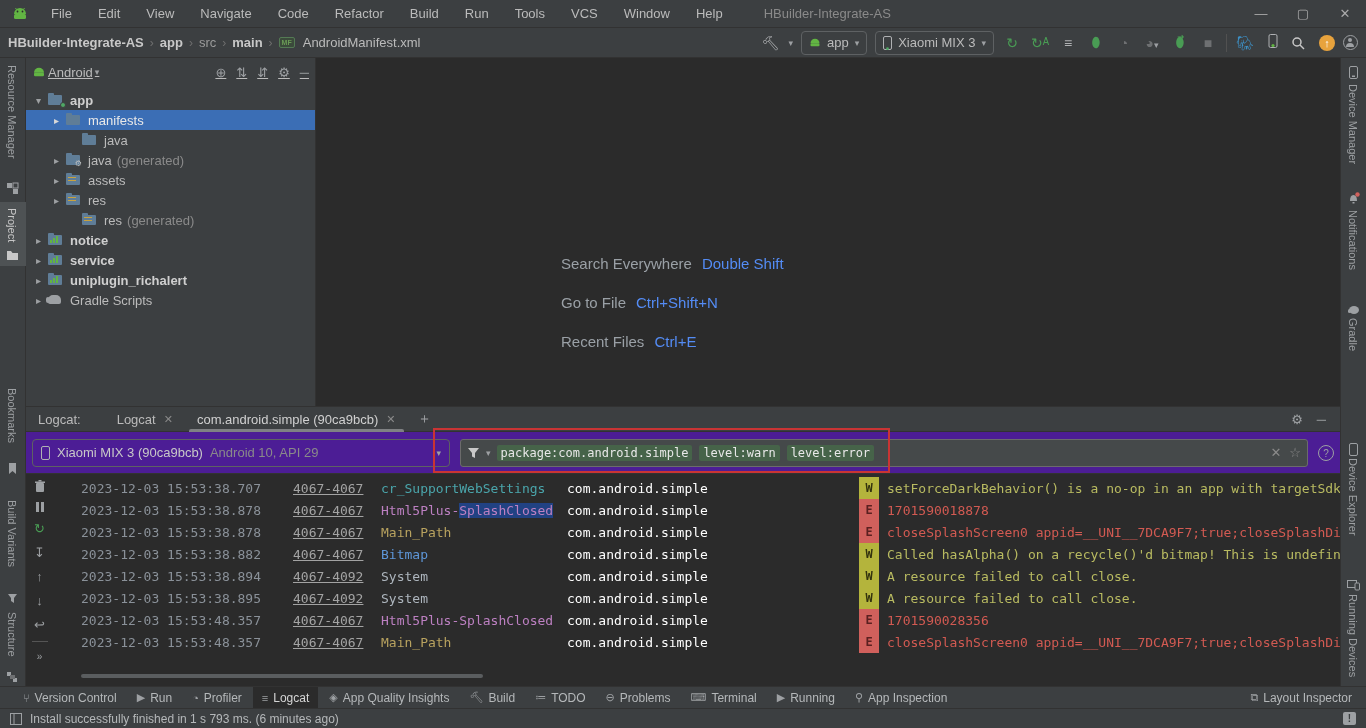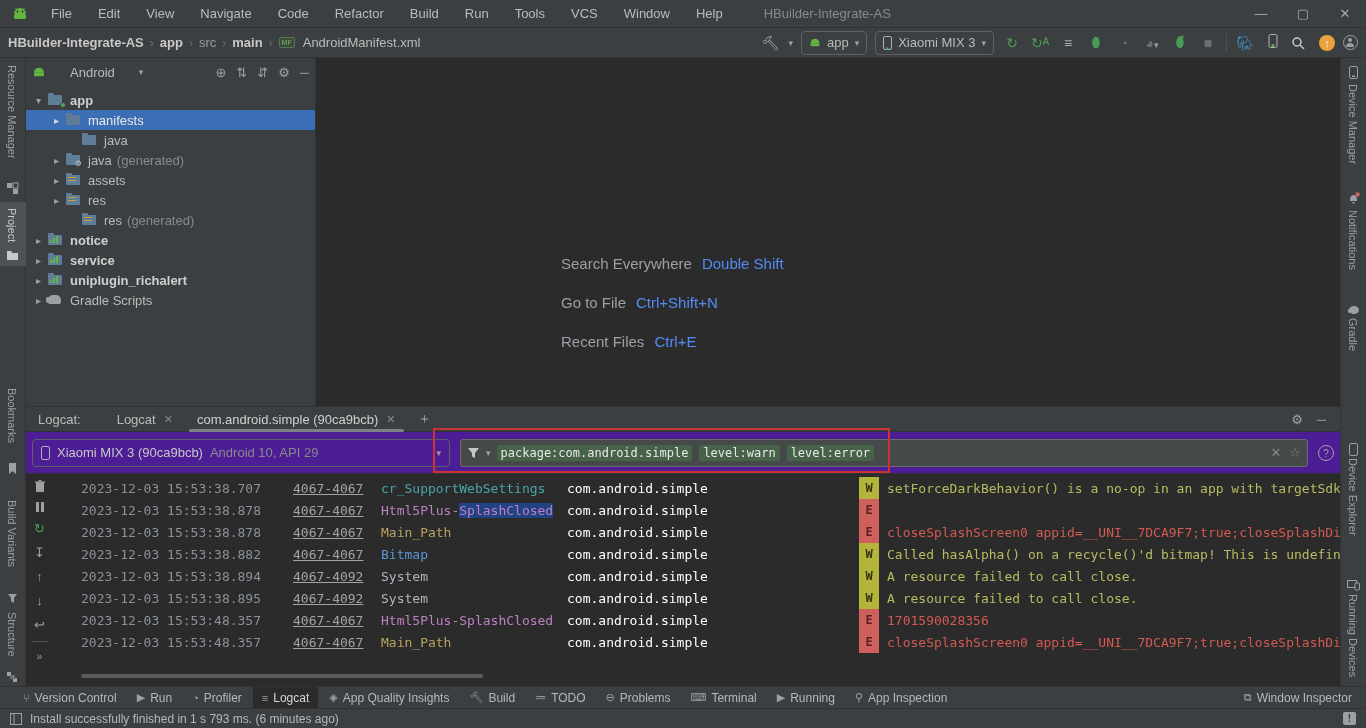--- a/index.html
+++ b/index.html
@@ -50,21 +50,21 @@
   .vtext { writing-mode:vertical-rl; font-size:11px; color:#9da0a3; position:absolute; left:6px; }
   .stripe-ic { position:absolute; left:6px; width:13px; height:13px; }
   .stripe-sel { position:absolute; left:0; width:26px; background:#4e5254; }
 
   .center-col { flex:1 1 auto; display:flex; flex-direction:column; min-width:0; }
   .content { flex:1 1 auto; display:flex; min-height:0; }
 
   
   .project { width:290px; flex:0 0 290px; background:#3c3f41; border-right:1px solid #323232;
     display:flex; flex-direction:column; }
-  .proj-head { height:28px; display:flex; align-items:center; padding:0 6px; gap:24px; }
+  .proj-head { height:28px; display:flex; align-items:center; padding:0 6px; gap:2px;text-decoration:underline; }
   .proj-head .title { color:#bbbbbb; }
   .ph-icons { margin-left:auto; display:flex; align-items:center; gap:10px; color:#9da0a3; font-size:13px; }
   .tree { padding-top:4px; }
   .tree-row { height:20px; display:flex; align-items:center; white-space:nowrap; cursor:default; }
   .tree-row.sel { background:#3b6eb5; color:#e8e8e8; }
   .tw { width:17px; text-align:center; color:#9da0a3; font-size:10px; flex:0 0 17px; }
   .ti { width:18px; height:14px; position:relative; margin-right:5px; flex:0 0 18px; }
   .folder { position:absolute; left:1px; top:2px; width:14px; height:10px; background:#5f7d97; border-radius:1px; }
   .folder::before { content:""; position:absolute; left:0; top:-2px; width:6px; height:3px;
     background:#5f7d97; border-radius:1px 1px 0 0; }
@@ -481,21 +481,21 @@
             <span>↓</span>
             <span>↩</span>
             <span class="gsep"></span>
             <span style="font-size:10px">»</span>
           </div>
           <div class="lines">
             <div class="lrow">
               <span class="c-time">2023-12-03 15:53:38.707</span><span class="c-pid">4067-4067</span><span class="c-tag" style="color: rgb(74, 165, 171);">cr_SupportWebSettings</span><span class="c-pkg">com.android.simple</span><span class="c-badge b-w">W</span><span class="c-msg m-w">setForceDarkBehavior() is a no-op in an app with targetSdkVer</span>
             </div>
             <div class="lrow">
-              <span class="c-time">2023-12-03 15:53:38.878</span><span class="c-pid">4067-4067</span><span class="c-tag" style="color: rgb(189, 128, 194);"><span>Html5Plus-</span><span class="tag-sel">SplashClosed</span></span><span class="c-pkg">com.android.simple</span><span class="c-badge b-e">E</span>
+              <span class="c-time">2023-12-03 15:53:38.878</span><span class="c-pid">4067-4067</span><span class="c-tag" style="color: rgb(189, 128, 194);"><span>Html5Plus-</span><span class="tag-sel">SplashClosed</span></span><span class="c-pkg">com.android.simple</span><span class="c-badge b-e">E</span><span class="c-msg m-e">1701590018878</span>
             </div>
             <div class="lrow">
               <span class="c-time">2023-12-03 15:53:38.878</span><span class="c-pid">4067-4067</span><span class="c-tag" style="color: rgb(184, 162, 95);">Main_Path</span><span class="c-pkg">com.android.simple</span><span class="c-badge b-e">E</span><span class="c-msg m-e">closeSplashScreen0 appid=__UNI__7DCA9F7;true;closeSplashDid=</span>
             </div>
             <div class="lrow">
               <span class="c-time">2023-12-03 15:53:38.882</span><span class="c-pid">4067-4067</span><span class="c-tag" style="color: rgb(94, 150, 216);">Bitmap</span><span class="c-pkg">com.android.simple</span><span class="c-badge b-w">W</span><span class="c-msg m-w">Called hasAlpha() on a recycle()'d bitmap! This is undefined</span>
             </div>
             <div class="lrow">
               <span class="c-time">2023-12-03 15:53:38.894</span><span class="c-pid">4067-4092</span><span class="c-tag" style="color: rgb(173, 181, 189);">System</span><span class="c-pkg">com.android.simple</span><span class="c-badge b-w">W</span><span class="c-msg m-w">A resource failed to call close.</span>
             </div>
@@ -583,21 +583,21 @@
     <span class="bb-item">
         <span class="bb-ic">▶</span>
         <span>Running</span>
       </span>
     <span class="bb-item">
         <span class="bb-ic">⚲</span>
         <span>App Inspection</span>
       </span>
     <span class="bb-right">
         <span class="bb-ic">⧉</span>
-        <span>Window Inspector</span>
+        <span>Layout Inspector</span>
       </span>
   </div>
 
   <div class="statusbar">
     <svg width="12" height="12" viewBox="0 0 12 12">
         <rect x="0.5" y="0.5" width="11" height="11" fill="none" stroke="#9da0a3"></rect>
         <line x1="4" y1="0.5" x2="4" y2="11.5" stroke="#9da0a3"></line>
       </svg>
     <span>Install successfully finished in 1 s 793 ms. (6 minutes ago)</span>
     <span class="sb-right notif-sq">!</span>

